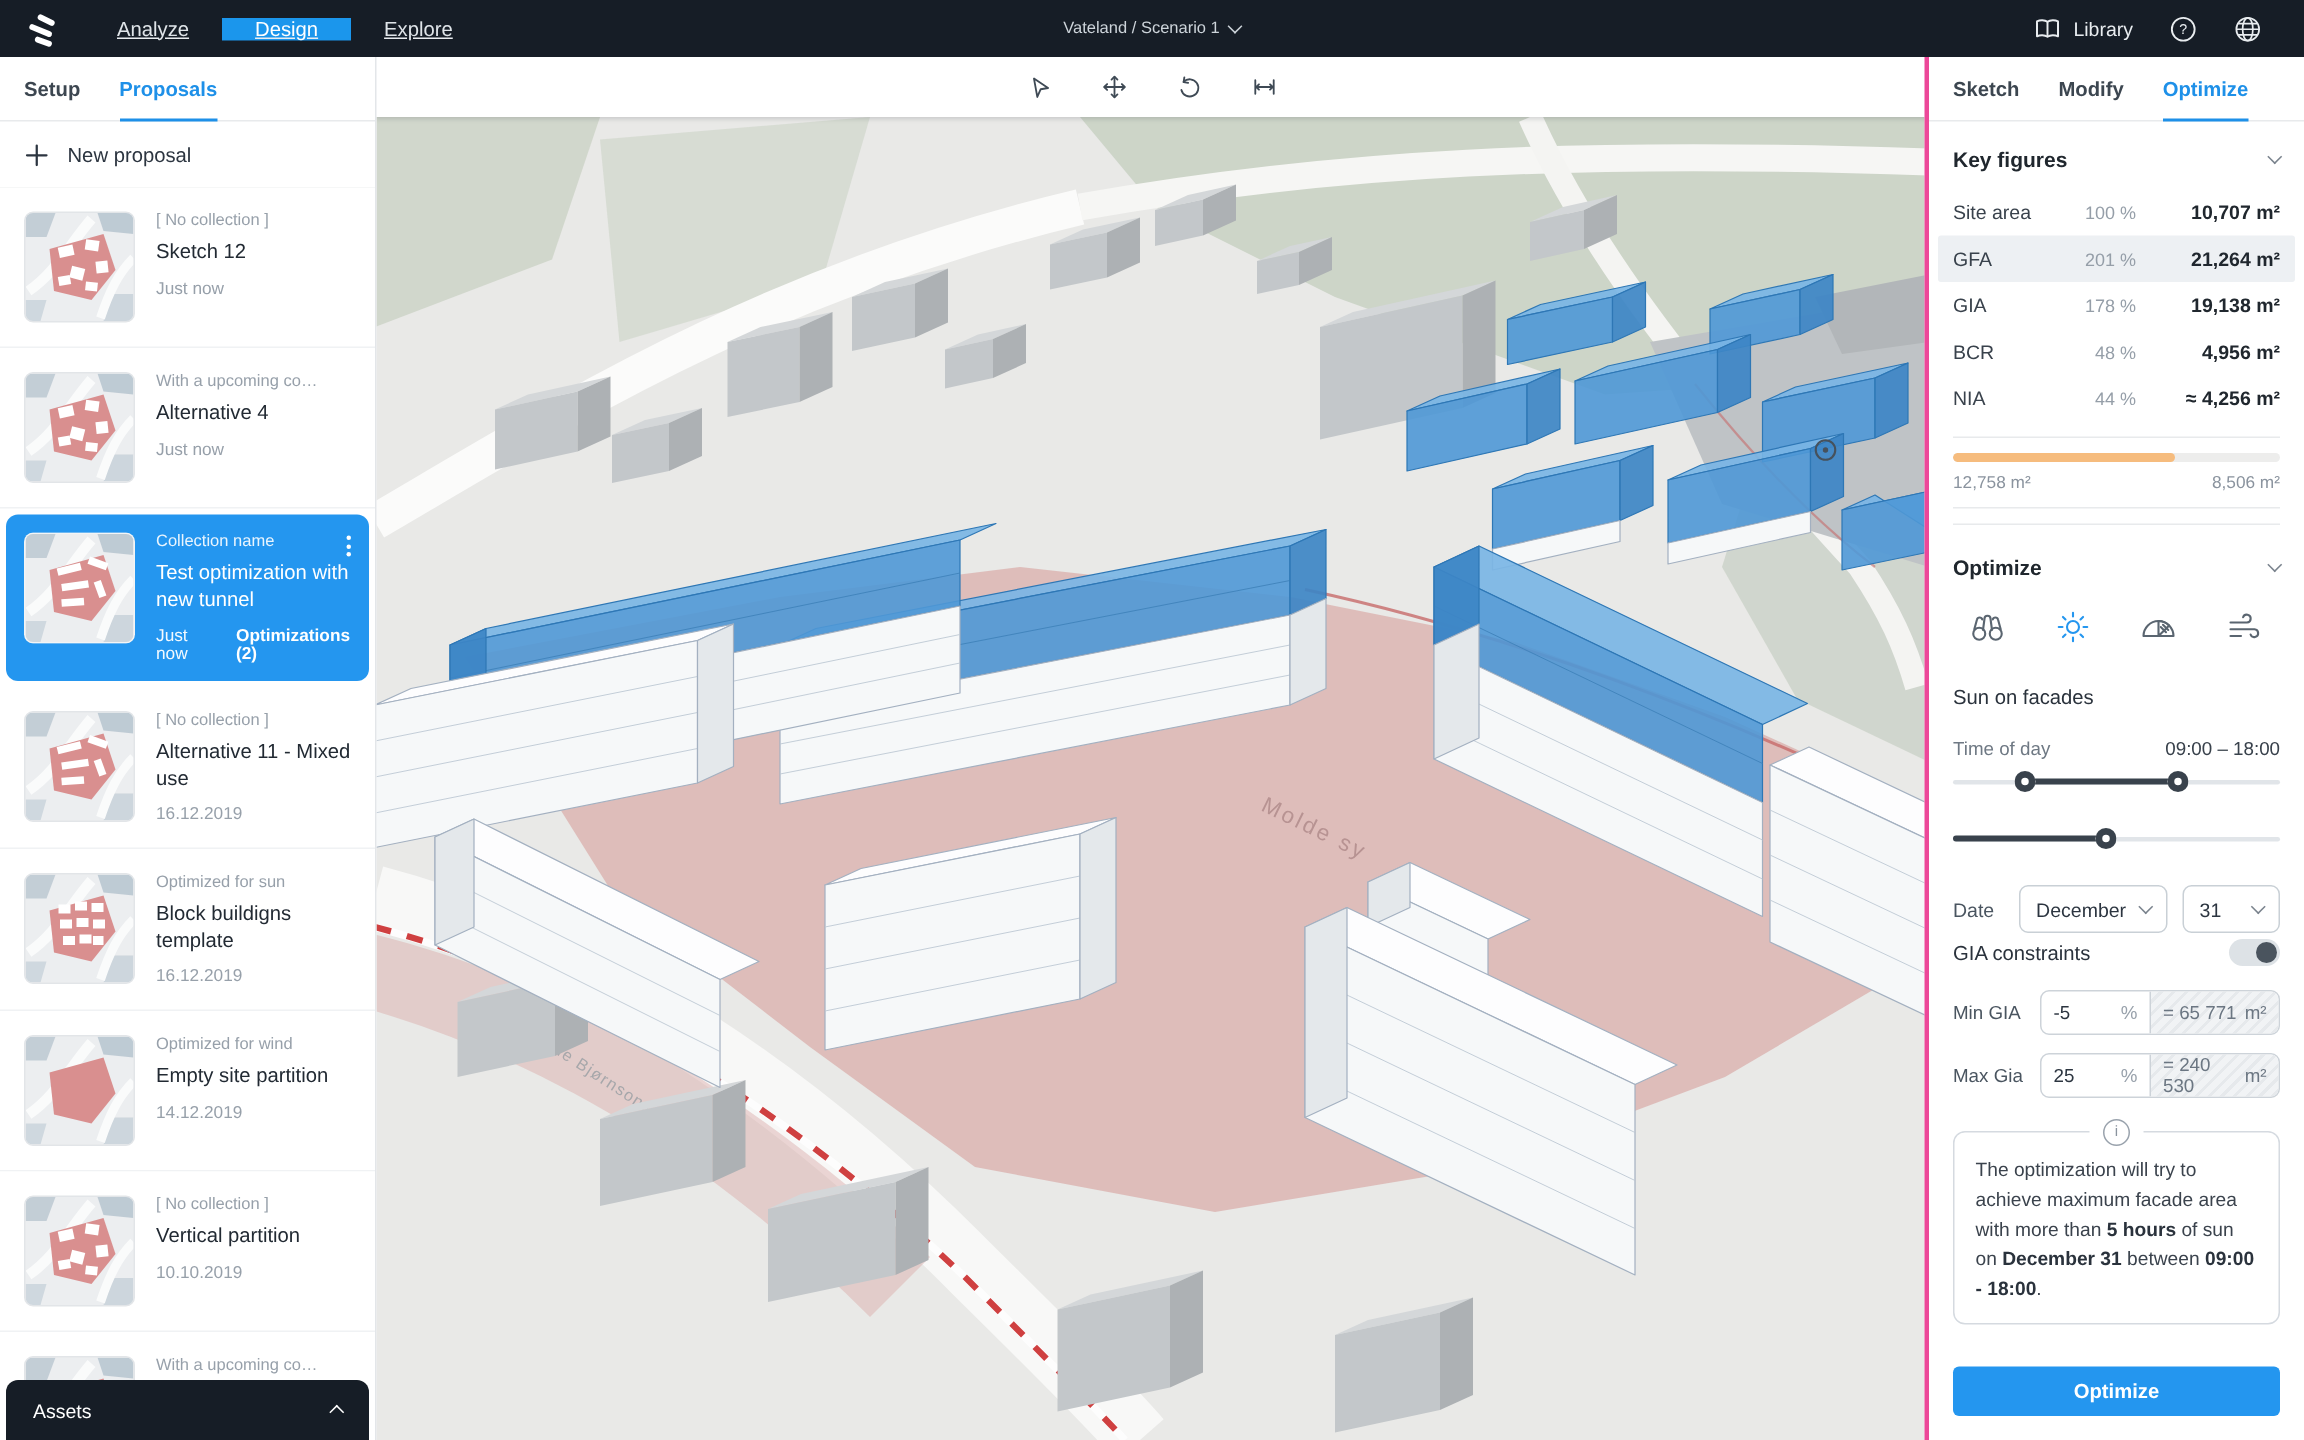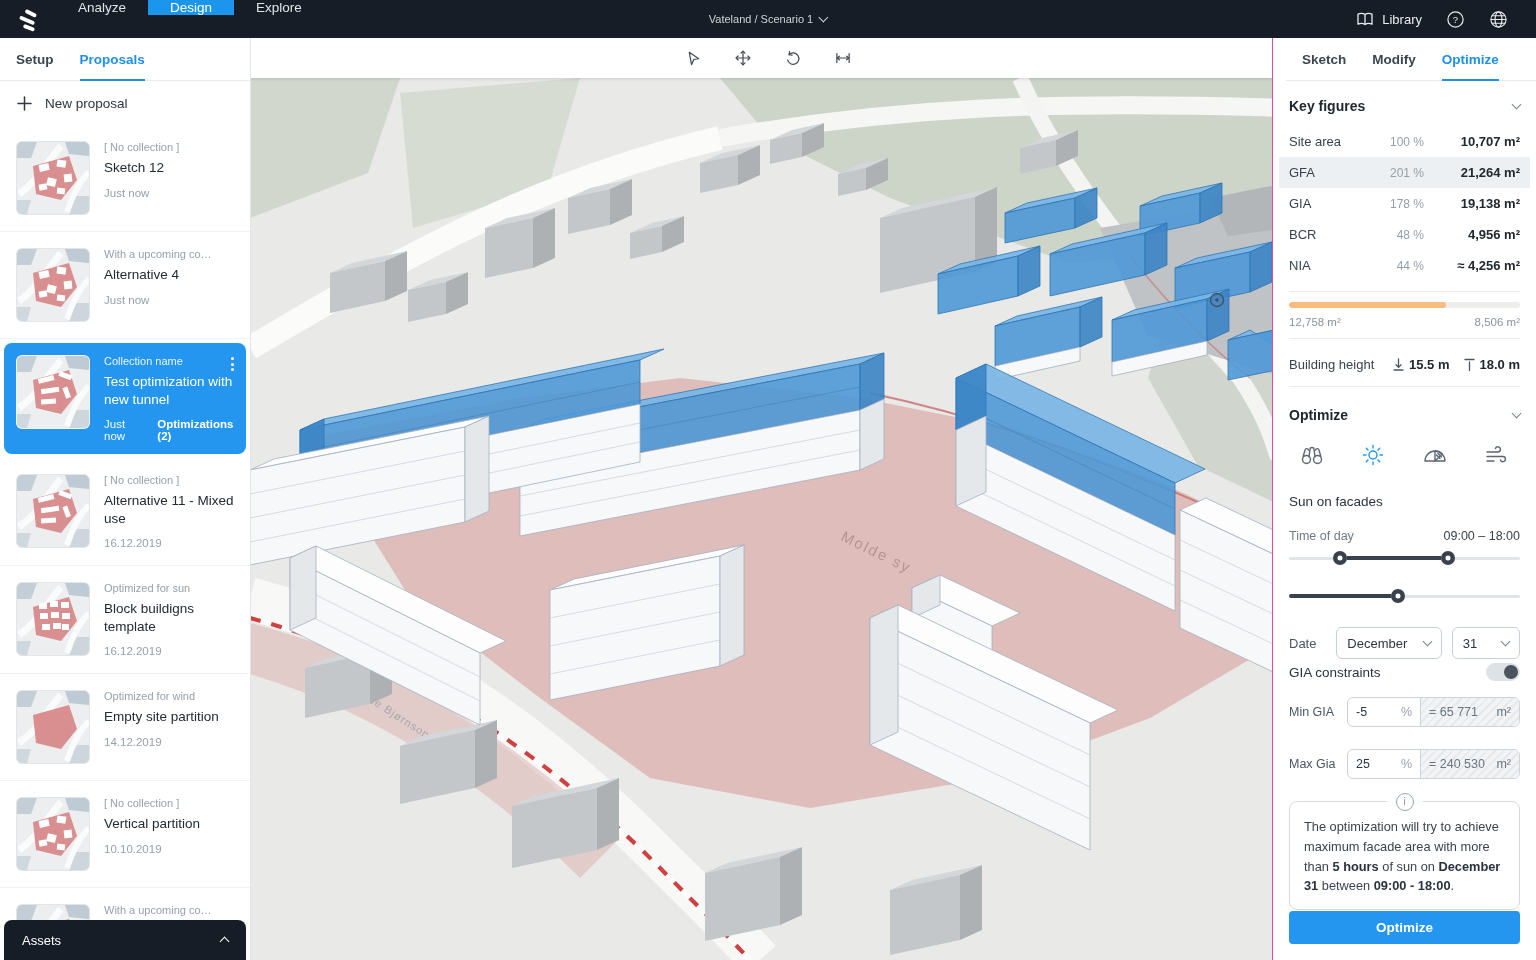--- a/index.html
+++ b/index.html
@@ -1,31 +1,31 @@
 <!DOCTYPE html>
 <html><head>
 <meta charset="utf-8">
 <style>
   html,body{margin:0;padding:0;}
   body{width:1536px;height:960px;overflow:hidden;font-family:"Liberation Sans",sans-serif;background:#fff;-webkit-font-smoothing:antialiased;}
   
   .topbar{position:absolute;top:0;left:0;right:0;height:38px;background:#161d26;display:flex;align-items:stretch;color:#e8ecef;z-index:30;}
   .brand{width:56px;display:flex;align-items:center;justify-content:center;}
-  .top-tabs{display:flex;align-items:flex-start;}
+  .top-tabs{display:flex;align-items:center;text-decoration:underline;}
   .top-tab{display:flex;align-items:center;padding:0 22px;font-size:13.5px;color:#dfe4e8;cursor:pointer;}
   .top-tab.active{background:#1b96ec;color:#fff;}
   .crumb{position:absolute;left:50%;top:0;transform:translateX(-50%);height:38px;display:flex;align-items:center;gap:7px;font-size:11px;color:#cdd4da;}
   .top-right{margin-left:auto;display:flex;align-items:center;gap:24px;padding-right:28px;}
   .lib{display:flex;align-items:center;gap:8px;font-size:13px;color:#e8ecef;cursor:pointer;}
   .icon-btn{background:none;border:none;padding:0;display:flex;align-items:center;cursor:pointer;}
   .chev{display:inline-block;width:6px;height:6px;border-right:1.4px solid currentColor;border-bottom:1.4px solid currentColor;transform:rotate(45deg);margin-top:-3px;}
   .chev.up{transform:rotate(-135deg);margin-top:3px;}
   
   .left-panel{position:absolute;top:38px;left:0;bottom:0;width:250px;background:#fff;border-right:1px solid #e3e6e9;overflow:hidden;z-index:20;}
-  .right-panel{position:absolute;top:38px;right:0;bottom:0;width:250px;background:#fff;border-left:1px solid #ec4899;overflow:hidden;z-index:20;padding-left:13px;}
+  .right-panel{position:absolute;top:38px;right:0;bottom:0;width:250px;background:#fff;border-left:3px solid #ec4899;overflow:hidden;z-index:20;}
   .panel-tabs{display:flex;gap:26px;padding:0 16px;height:42px;align-items:stretch;border-bottom:1px solid #e8eaec;}
   .ptab{position:relative;display:flex;align-items:center;font-size:13.5px;font-weight:600;color:#3c4650;cursor:pointer;}
   .ptab.active{color:#1e90e8;}
   .ptab.active::after{content:'';position:absolute;left:0;right:0;bottom:-1px;height:2px;background:#1e90e8;}
   
   .new-prop{display:flex;align-items:center;gap:13px;height:44px;padding:0 17px;border-bottom:1px solid #e8eaec;font-size:13.5px;color:#2c3540;cursor:pointer;}
   .plist{position:absolute;top:87px;left:0;right:0;bottom:0;overflow:hidden;}
   .prop{display:flex;gap:14px;padding:16px;border-bottom:1px solid #f0f2f4;cursor:pointer;background:#fff;}
   .prop.sel{background:#2496ef;border-radius:8px;margin:4px;padding:12px;border-bottom:none;}
   .thumb{width:72px;height:72px;border-radius:6px;overflow:hidden;border:1px solid #e2e5e8;flex:none;background:#eceef0;}
@@ -91,21 +91,21 @@
   .handle{position:absolute;top:0;width:14px;height:14px;border-radius:50%;background:#fff;box-shadow:inset 0 0 0 4.5px #39424c;transform:translateX(-50%);cursor:pointer;border:none;padding:0;}
   .date-row{display:flex;align-items:center;gap:10px;margin:2px 0 3px;}
   .date-row .lab{width:42px;font-size:13px;color:#4a5560;}
   .select{display:flex;align-items:center;justify-content:space-between;border:1px solid #c9d0d6;border-radius:6px;height:30px;padding:0 10px;font-size:13px;color:#2c3540;cursor:pointer;background:#fff;text-align:right;}
   .select .chev{color:#7a838d;}
   .sel-month{width:94px;}
   .sel-day{width:52px;}
   .gia-row{display:flex;align-items:center;justify-content:space-between;margin:4px 0 16px;font-size:13.5px;color:#2a323c;}
   .switch{width:34px;height:18px;border-radius:9px;background:#dde2e6;position:relative;border:none;cursor:pointer;padding:0;}
   .switch::after{content:'';position:absolute;right:2px;top:2px;width:14px;height:14px;border-radius:50%;background:#4a545e;}
-  .c-row{display:grid;grid-template-columns:58px 1fr;align-items:center;margin-bottom:22px;}
+  .c-row{display:grid;grid-template-columns:58px 1fr;align-items:center;margin-bottom:12px;}
   .c-lab{font-size:12.5px;color:#4a5560;}
   .cgroup{display:flex;border:1px solid #cdd3d9;border-radius:6px;overflow:hidden;height:28px;font-size:12.5px;background:#fff;}
   .cpct{width:56px;flex:none;display:flex;justify-content:space-between;align-items:center;padding:0 8px;color:#2c3540;}
   .cpct .unit{color:#98a1ab;}
   .ccalc{flex:1;display:flex;justify-content:space-between;align-items:center;padding:0 8px;color:#6b7682;border-left:1px solid #cdd3d9;background:repeating-linear-gradient(135deg,#f1f3f5 0px,#f1f3f5 4px,#e6e9ec 4px,#e6e9ec 6px);}
   .info-box{position:relative;border:1px solid #d5dae0;border-radius:8px;padding:15px 14px 13px;margin-top:22px;font-size:12.8px;line-height:1.55;color:#3b434d;}
   .info-box b{font-weight:700;color:#2a323c;}
   .info-i{position:absolute;top:-9px;left:50%;transform:translateX(-50%);background:#fff;padding:0 9px;line-height:0;}
   .info-i span{display:inline-flex;width:16px;height:16px;border:1.3px solid #9aa3ad;border-radius:50%;align-items:center;justify-content:center;font-size:10px;color:#8a939e;line-height:1;}
   .optimize-btn{position:absolute;left:16px;right:16px;bottom:16px;height:33px;background:#2496ef;border:none;border-radius:4px;color:#fff;font-size:13.5px;font-weight:700;cursor:pointer;font-family:inherit;}
@@ -833,40 +833,20 @@
       </div>
     <hr class="divider">
     <div class="pbar">
         <div class="pbar-fill" id="pbar-fill" style="width: 68%; background: rgb(246, 188, 126);"></div>
       </div>
     <div class="pbar-labels">
       <span>12,758 m²</span>
       <span>8,506 m²</span>
     </div>
     <hr class="divider">
-    <div class="bh-row">
-      <span>Building height</span>
-      <span class="bh-vals">
-        <span class="bh-item">
-          <svg width="11" height="13" viewBox="0 0 11 13">
-              <path d="M5.5 1 V9"></path>
-              <path d="M3 6.8 L5.5 9.4 L8 6.8"></path>
-              <path d="M1 12 H10"></path>
-            </svg>
-          <span>15.5 m</span>
-        </span>
-        <span class="bh-item">
-          <svg width="11" height="13" viewBox="0 0 11 13">
-              <path d="M1 1.5 H10"></path>
-              <path d="M5.5 4 V12.5"></path>
-            </svg>
-          <span>18.0 m</span>
-        </span>
-      </span>
-    </div>
     <hr class="divider" style="margin:0 0 2px;">
     <div class="sec-head">
       <span>Optimize</span>
       <span class="chev"></span>
     </div>
     <div class="modes">
       <button class="mode">
         <svg width="26" height="24" viewBox="0 0 26 24">
           <circle cx="7.5" cy="16.5" r="4"></circle>
             <circle cx="18.5" cy="16.5" r="4"></circle>

